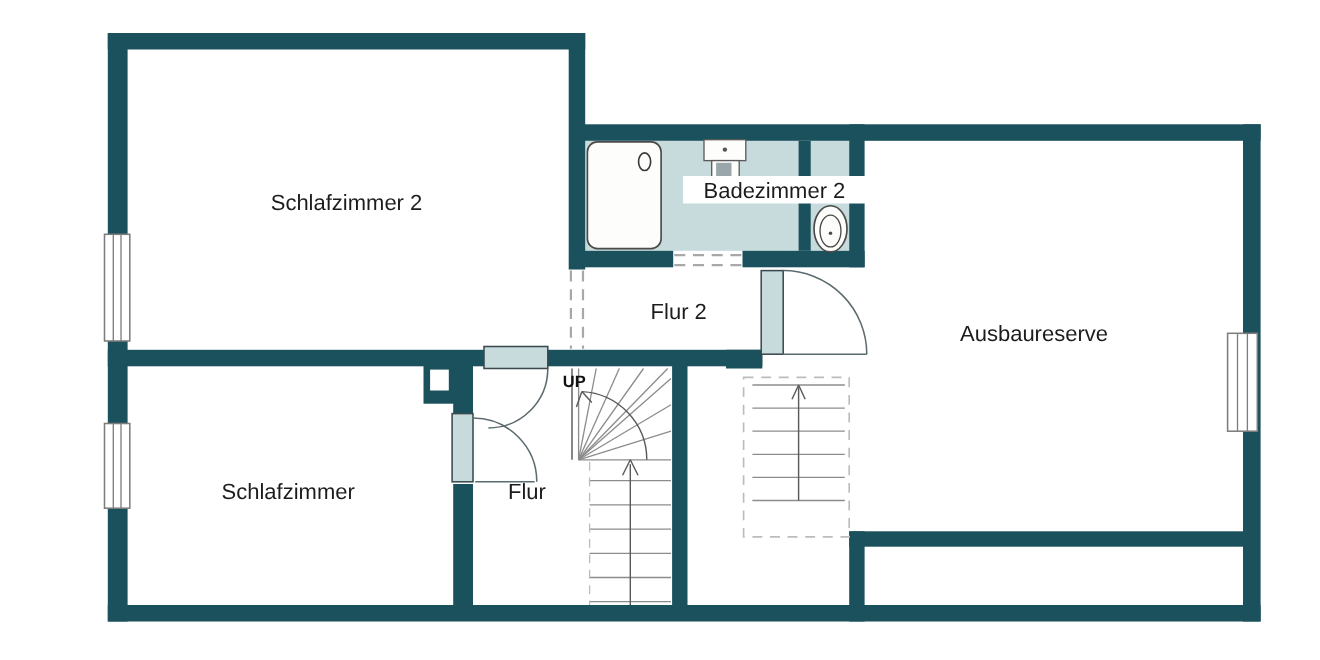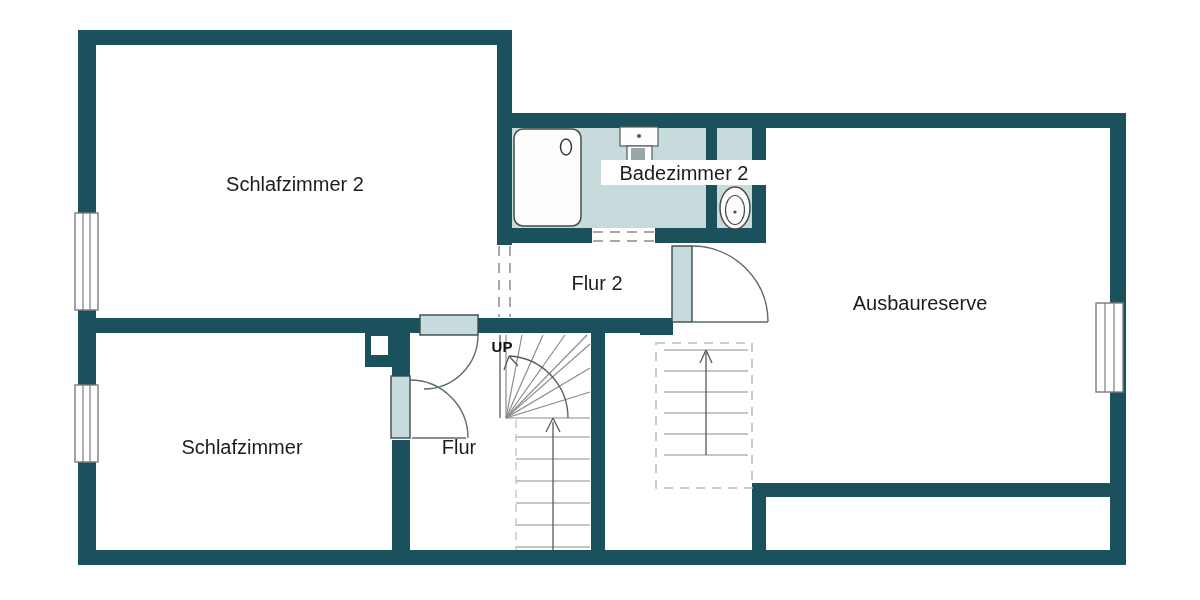--- a/index.html
+++ b/index.html
@@ -1,17 +1,17 @@
 <!DOCTYPE html>
 <html style="--wall: #1b515c; --bathfloor: #c7dadc; --tread: #8c8c8c;"><head>
 <meta charset="utf-8">
 <style>
   html,body{margin:0;padding:0;background:#ffffff;}
   .stage{position:relative;width:1147px;height:600px;background:#fff;overflow:hidden;
-         font-family:"Liberation Sans", sans-serif;}
+         font-family:"Liberation Sans", sans-serif;margin-left:20px;}
   svg{display:block}
   .wall{fill:var(--wall,#1b515c);}
   .bathfloor{fill:var(--bathfloor,#c7dadc);}
   .leaf{fill:var(--bathfloor,#c7dadc);stroke:#3a4a4e;stroke-width:1.4;}
   .fix{fill:#fdfdfb;stroke:#4a4a4a;stroke-width:1.5;}
   .fixthin{fill:#fdfdfb;stroke:#5a5a5a;stroke-width:1.2;}
   .arc{fill:none;stroke:#5c6b6e;stroke-width:1.4;}
   .tread{stroke:var(--tread,#8c8c8c);stroke-width:1.2;fill:none;}
   .walk{stroke:#5a5a5a;stroke-width:1.3;fill:none;}
   .dashedline{stroke:#a8a8a8;stroke-width:2;stroke-dasharray:10 7;fill:none;}

